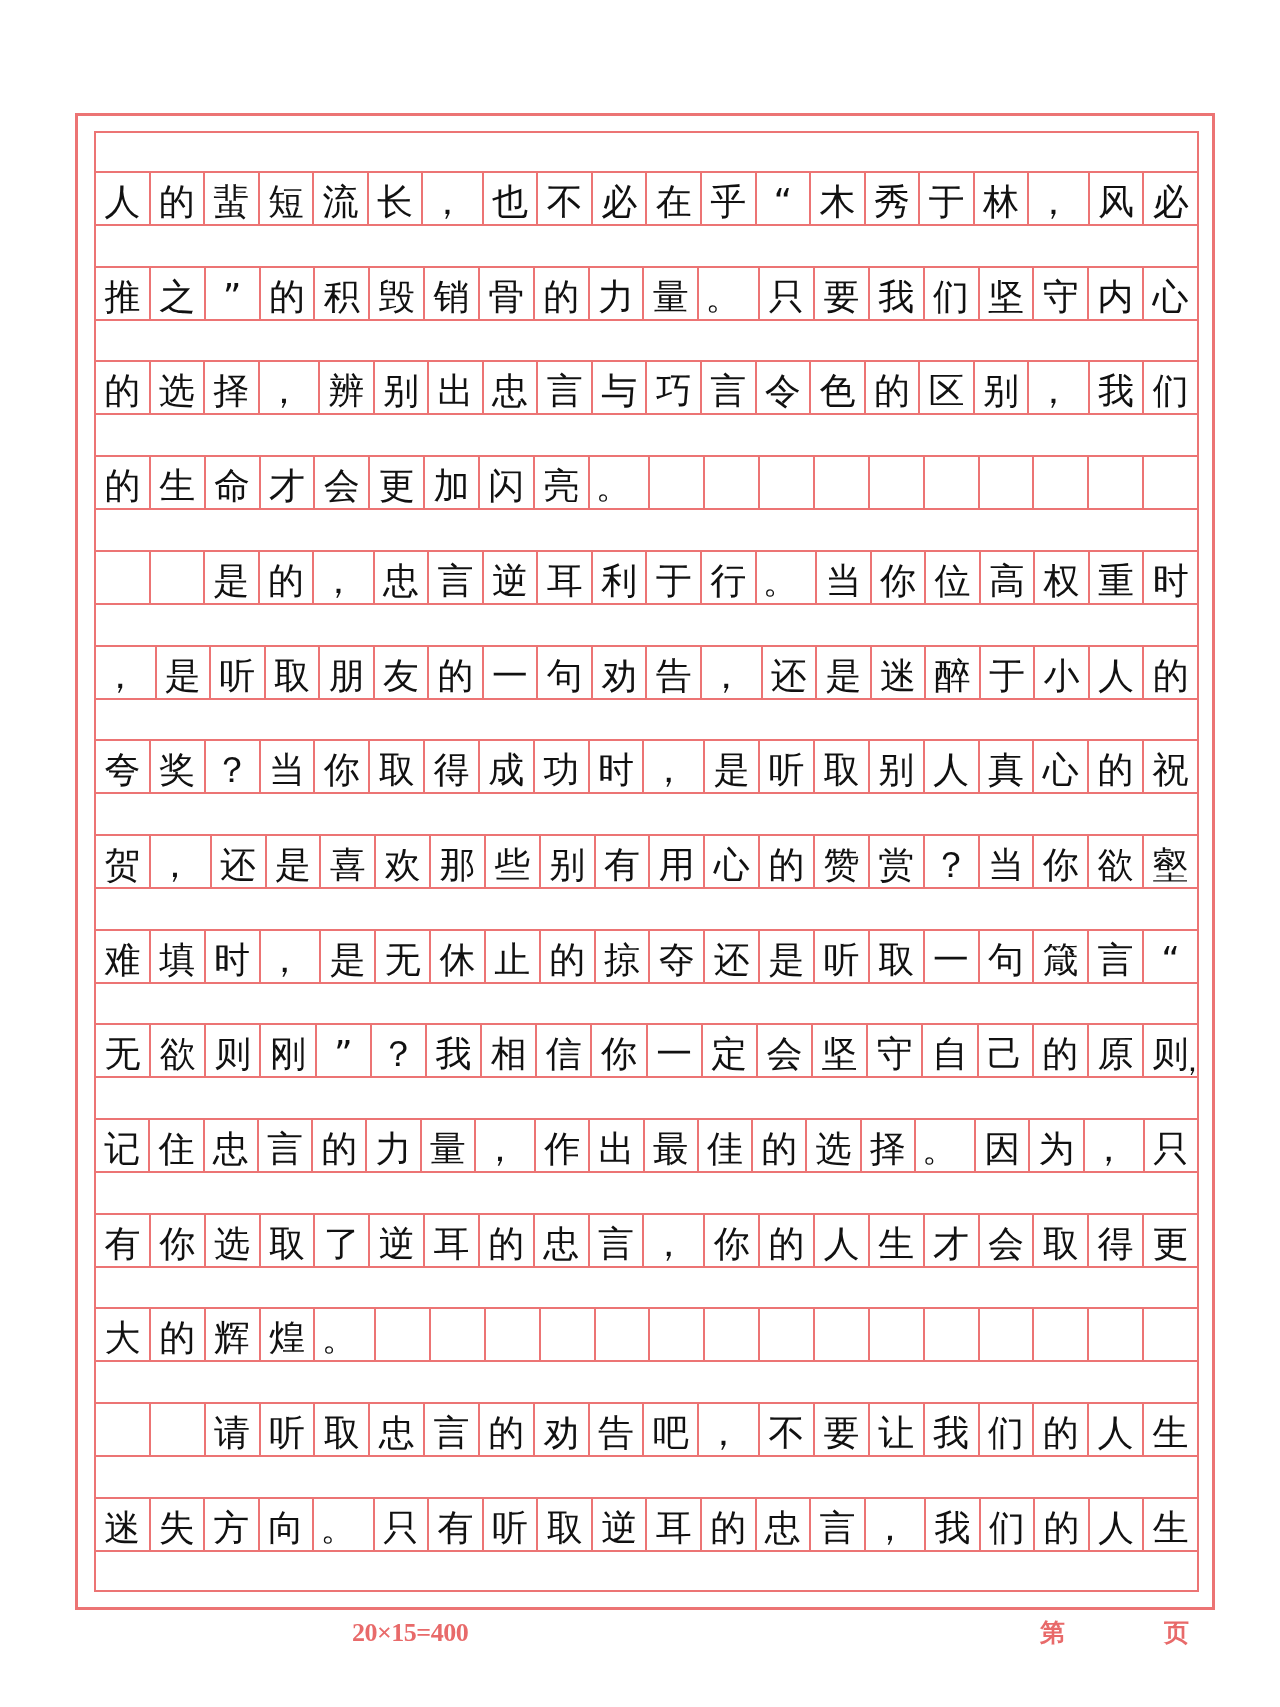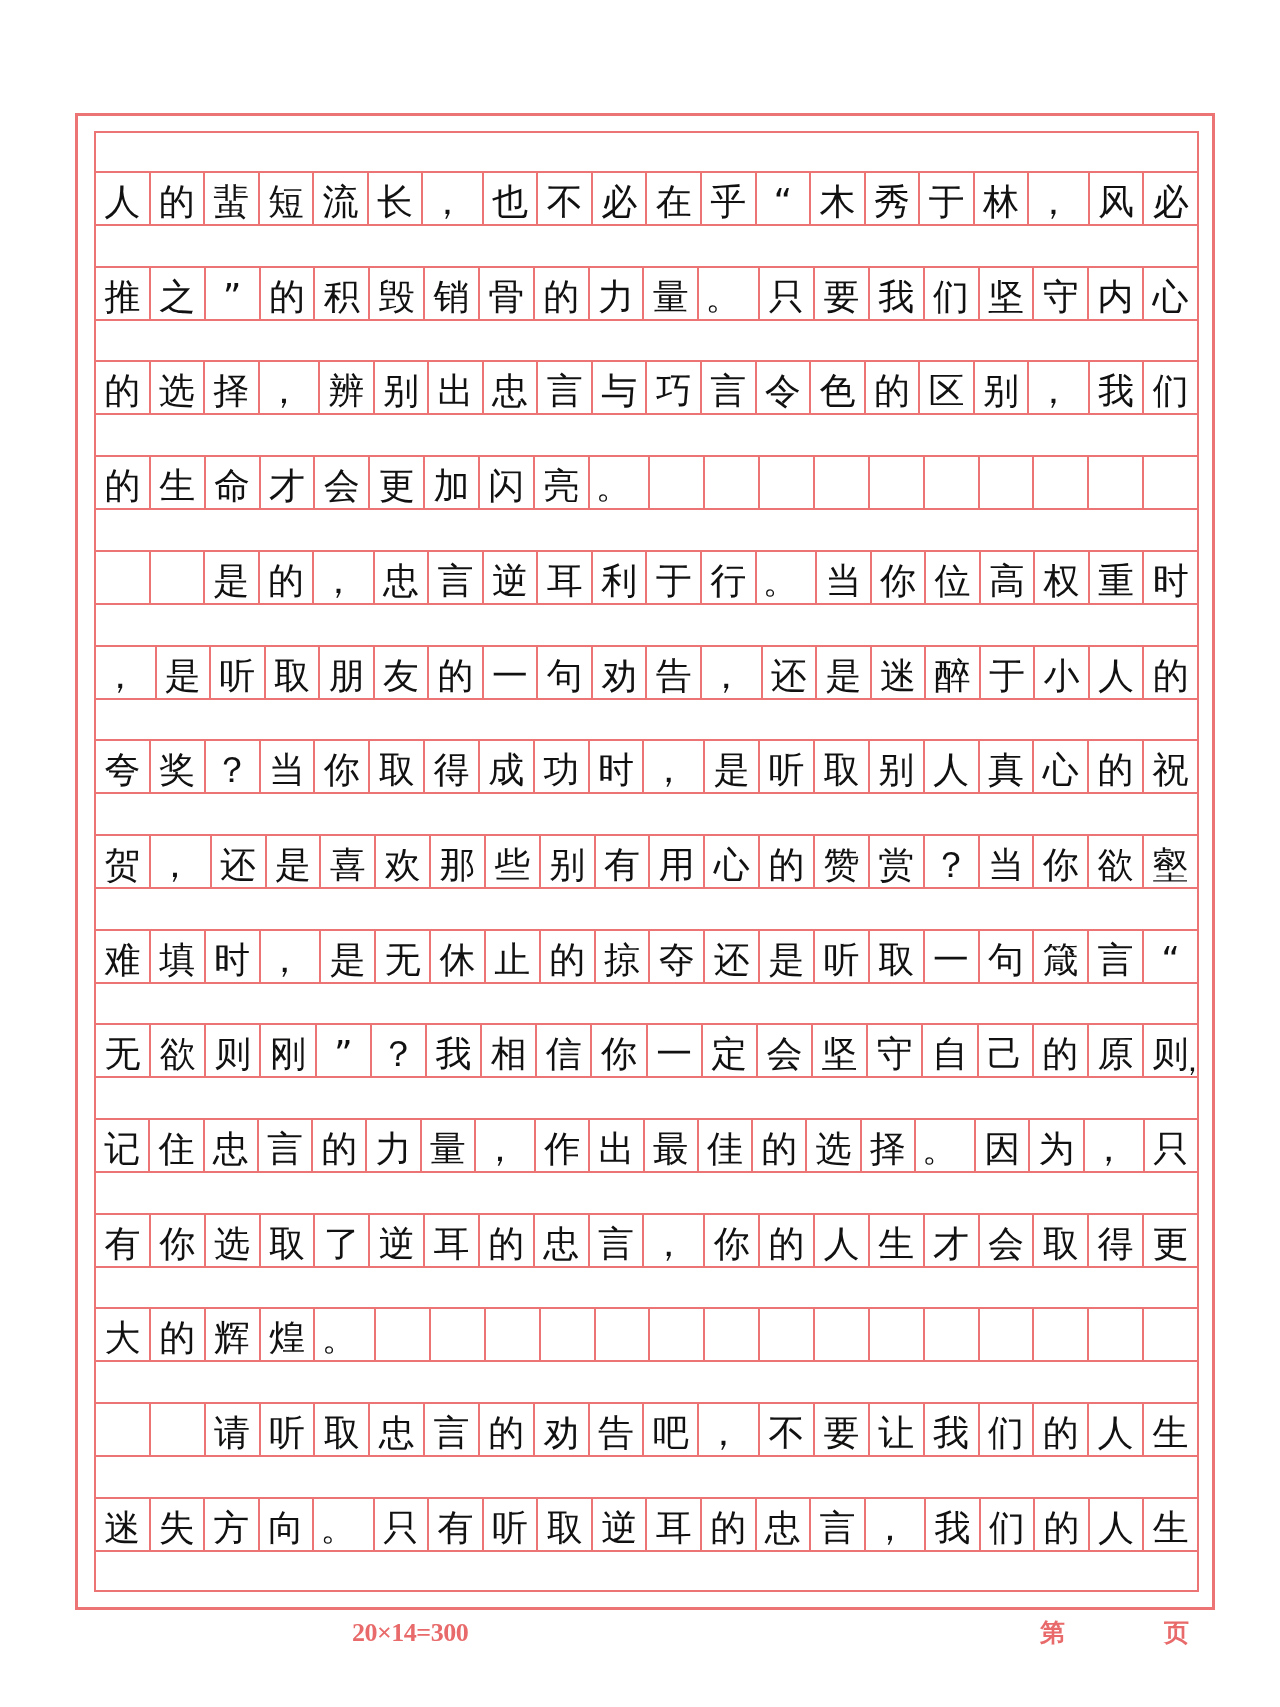--- a/index.html
+++ b/index.html
@@ -371,16 +371,16 @@
       <span class="cell">言</span>
       <span class="cell punct-bottom">，</span>
       <span class="cell">我</span>
       <span class="cell">们</span>
       <span class="cell">的</span>
       <span class="cell">人</span>
       <span class="cell">生</span>
     </div>
   </div>
 
-<span class="footer-count">20×14=300</span>
+<span class="footer-count">20×15=400</span>
 <span class="footer-page" style="left:1040px;">第</span>
 <span class="footer-page" style="left:1108px; min-width:40px;"></span>
 <span class="footer-page" style="left:1164px;">页</span>
 
 </body></html>

